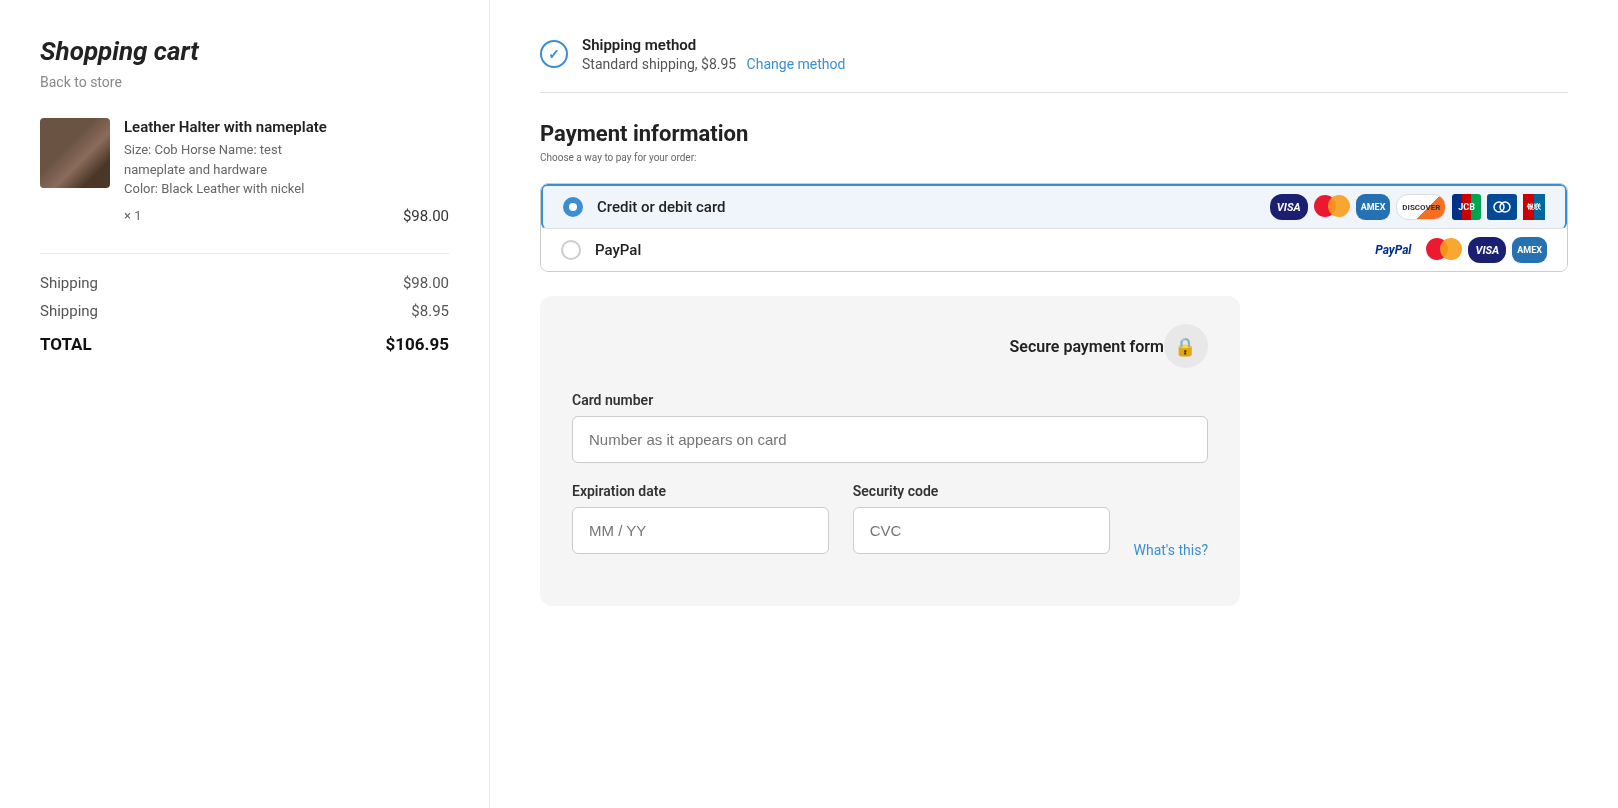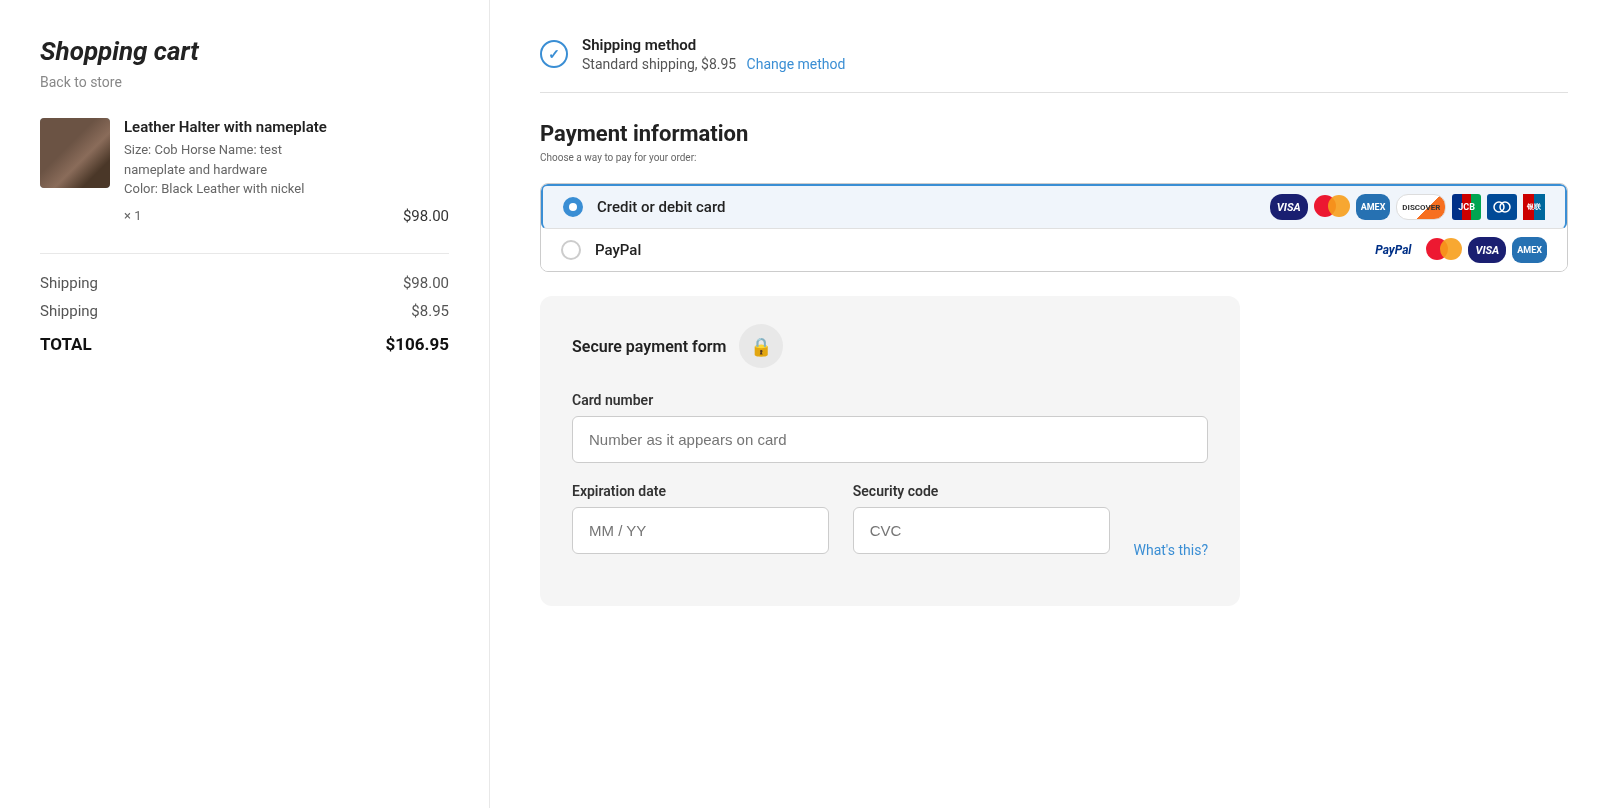--- a/index.html
+++ b/index.html
@@ -265,23 +265,22 @@
     
     .secure-form {
       background: #f5f5f5;
       border-radius: 12px;
       padding: 28px 32px 32px;
       max-width: 700px;
     }
     .secure-form-header {
       display: flex;
       align-items: center;
-      justify-content: flex-start;
+      justify-content: flex-end;
       margin-bottom: 24px;
-      gap: 13px;
     }
     .secure-form-title {
       font-size: 16px;
       font-weight: 600;
       color: #222;
     }
     .lock-icon-container {
       width: 44px;
       height: 44px;
       background: #e8e8e8;

